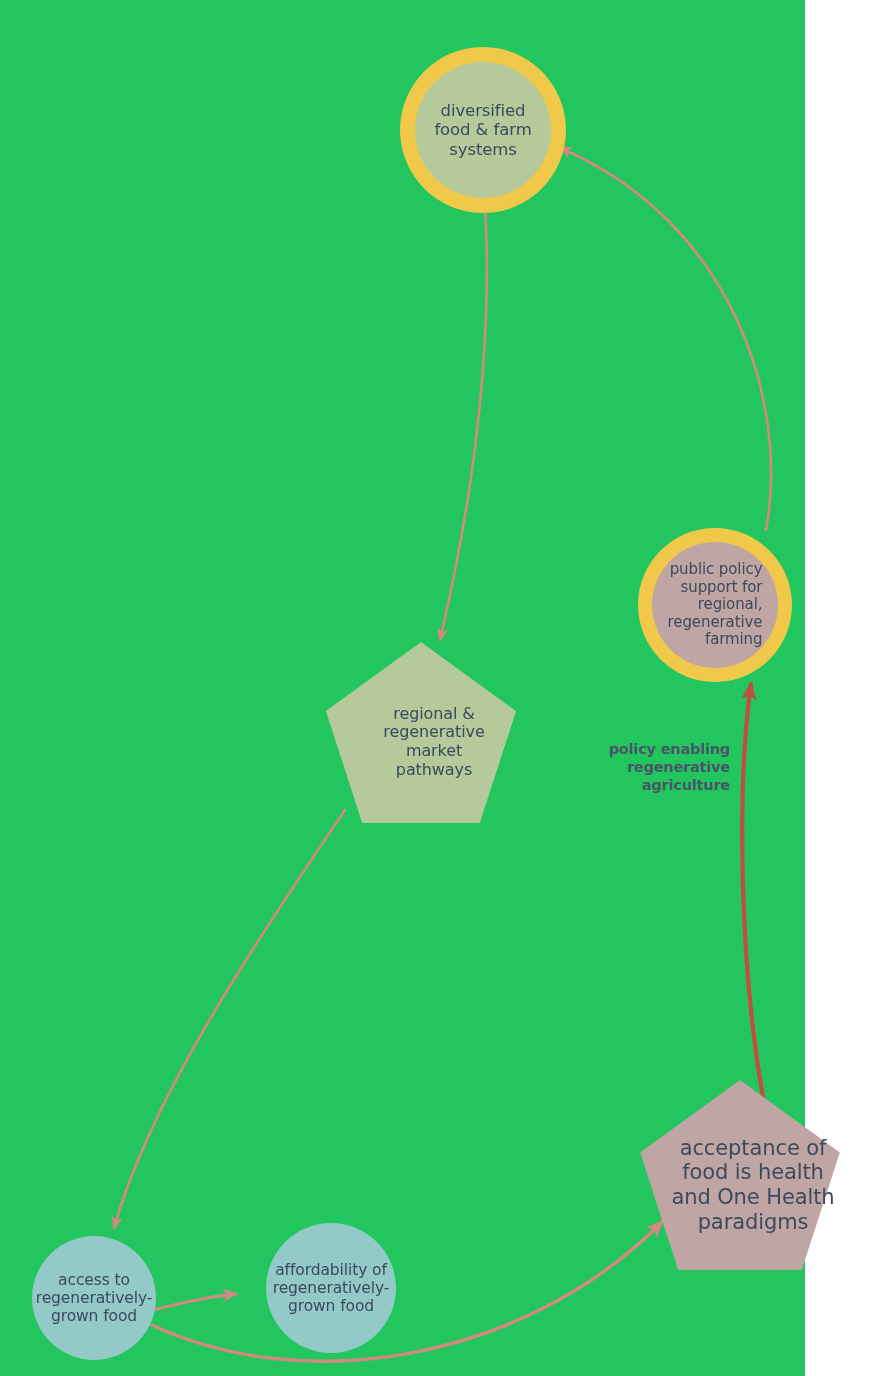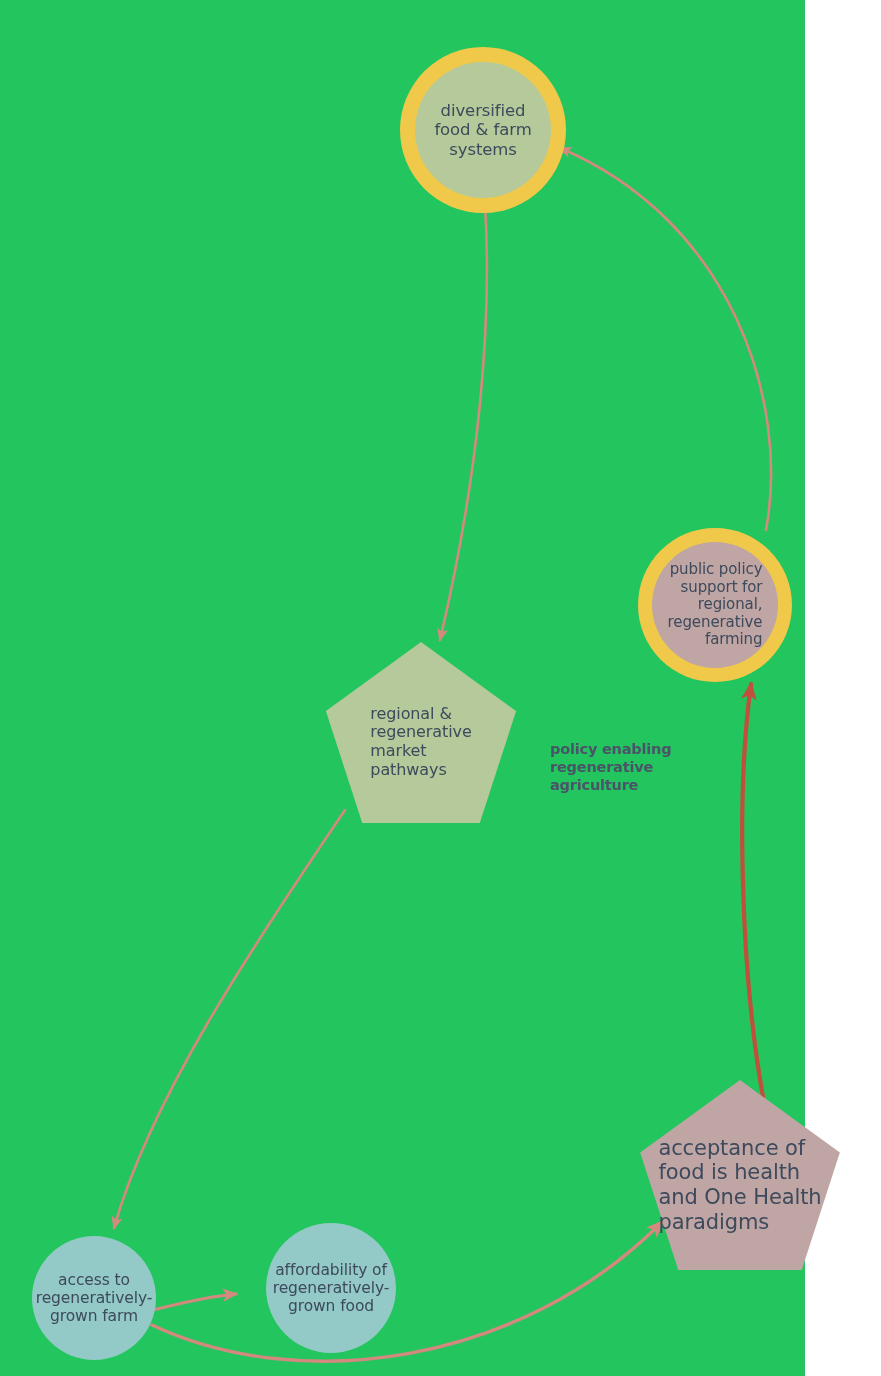--- a/index.html
+++ b/index.html
@@ -74,37 +74,38 @@
     position: absolute;
   }
   .pentagon-svg {
     position: absolute;
     left: 0;
     top: 0;
     z-index: 1;
   }
   .pent-label-wrap {
     position: absolute;
-    left: 0;
+    left: 13px;
     top: 0;
     width: 100%;
     height: 100%;
     display: flex;
     align-items: center;
     justify-content: center;
     z-index: 3;
+    text-align: center;
   }
   .edge-label {
     position: absolute;
     color: #4a5468;
     font-family: "DejaVu Sans", sans-serif;
     font-weight: 700;
     font-size: 14.5px;
     line-height: 1.25;
-    text-align: left;
+    text-align: right;
     white-space: pre-line;
     letter-spacing: -0.2px;
   }
 </style>
 </head>
 <body>
 
 <div id="canvas">
 
   <svg id="edge-layer" viewBox="0 0 881 1376">
@@ -162,21 +163,21 @@
           <div class="node-label" style="font-size: 21px;">acceptance of
 food is health
 and One Health
 paradigms</div>
         </div>
       </div>
       <div class="node circle-node" style="left: 32px; top: 1236px; width: 124px; height: 124px;">
         <div class="inner-disc" style="left: 0px; top: 0px; width: 124px; height: 124px; background: rgb(147, 201, 198);"></div>
         <div class="node-label" style="font-size: 15.5px;">access to
 regeneratively-
-grown farm</div>
+grown food</div>
       </div>
       <div class="node circle-node" style="left: 242px; top: 1223px; width: 130px; height: 130px; margin-left: 24px;">
         <div class="inner-disc" style="left: 0px; top: 0px; width: 130px; height: 130px; background: rgb(147, 201, 198);"></div>
         <div class="node-label" style="font-size: 15.5px;">affordability of
 regeneratively-
 grown food</div>
       </div>
     </div>
   <div id="edge-label-layer">
       <div class="edge-label" style="left: 550px; top: 740px; width: 180px;">policy enabling

